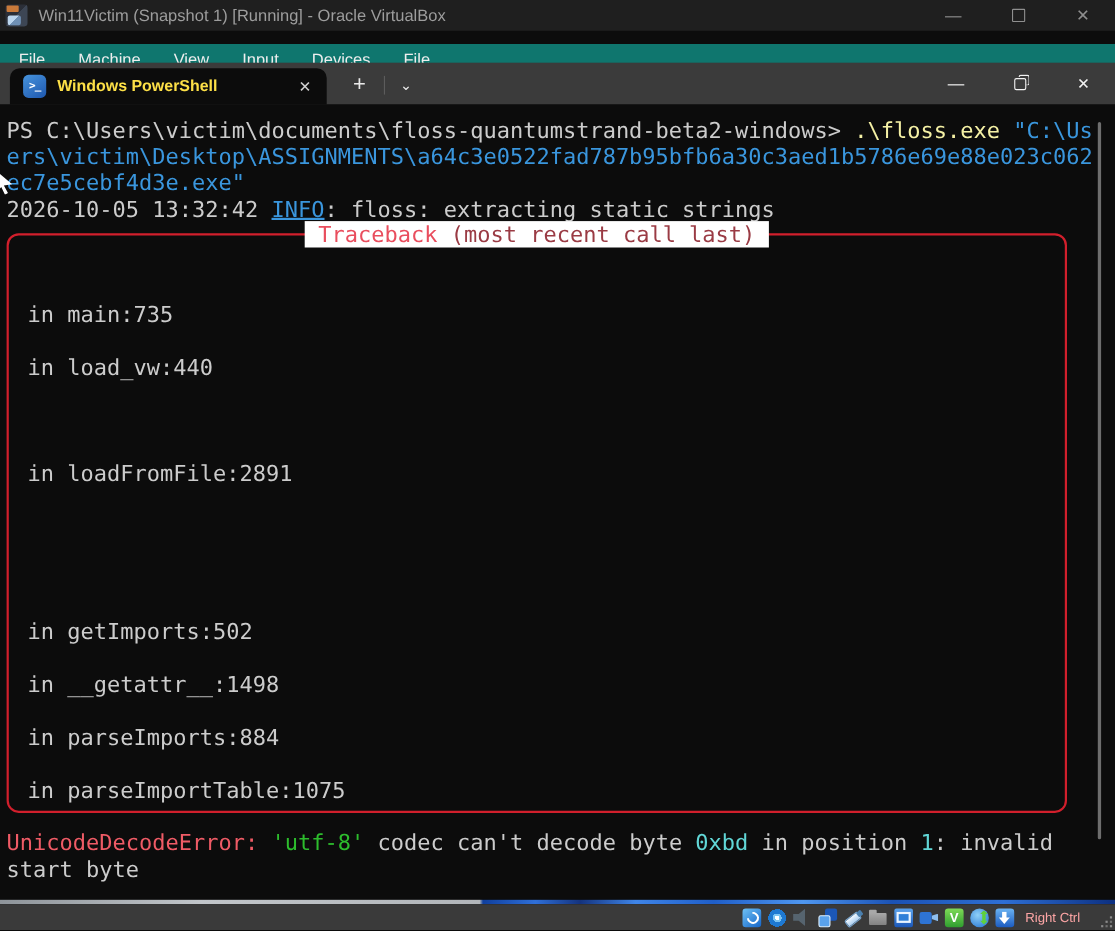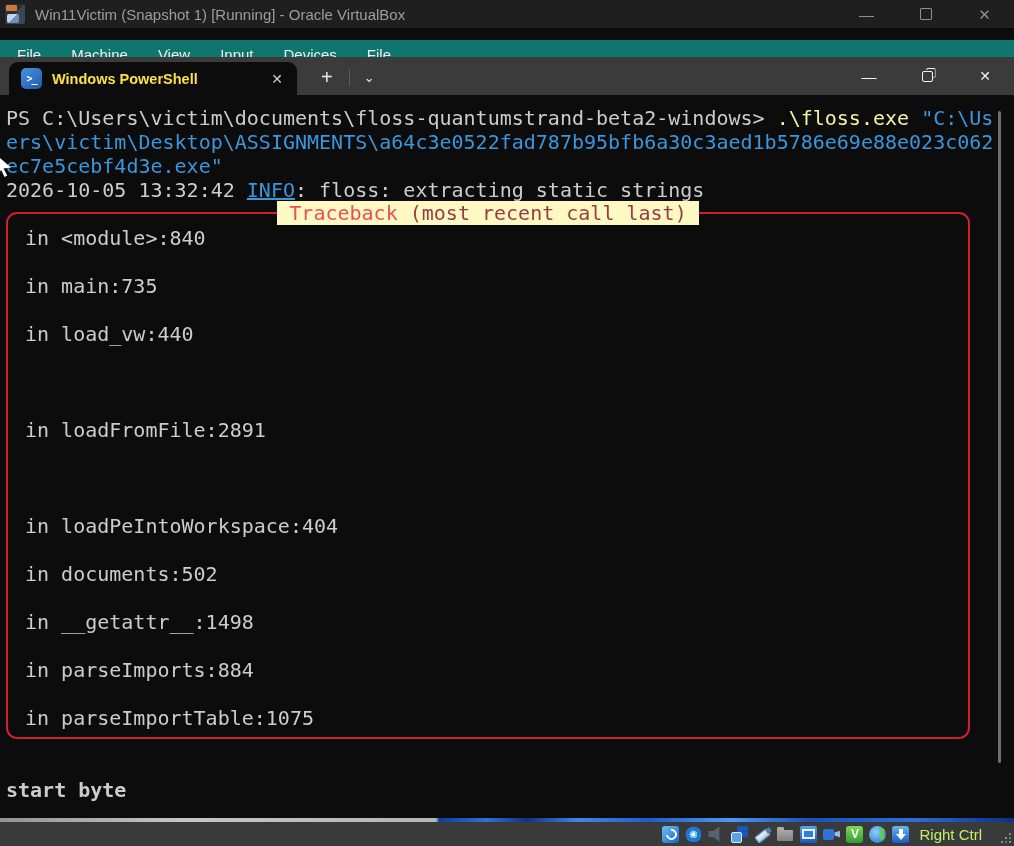--- a/index.html
+++ b/index.html
@@ -52,21 +52,21 @@
              font-family:"DejaVu Sans Mono",monospace;font-size:20px;color:#cccccc;overflow:hidden;}
   .flow{padding:11px 0 0 6px;}
   .trow{height:24px;line-height:24px;white-space:pre;}
   .c-fg{color:#cccccc;} .c-blue{color:#3a96dd;} .c-yellow{color:#f5f1a5;}
   .c-link{color:#3a96dd;text-decoration:underline;}
   .c-red{color:#ef5b66;} .c-green{color:#2dbd2d;} .c-cyan{color:#61d6d6;}
   .tb-box{position:absolute;left:6px;top:117px;width:964px;height:527px;
           border:2px solid #d21f2c;border-radius:11px;box-sizing:border-box;}
   .tb-title{position:absolute;top:-13px;left:0;width:100%;text-align:center;line-height:24px;
             font-size:20px;white-space:pre;}
-  .tb-title-bg{background:#fef9c3;padding:0 12px;}
+  .tb-title-bg{background:#ffffff;padding:0 12px;}
   .tb-t1{color:#e94e5e;} .tb-t2{color:#9a3b44;}
   .tb-frame{position:absolute;left:25px;height:24px;line-height:24px;white-space:pre;color:#cccccc;}
   .err-line{position:absolute;left:6px;height:24px;line-height:24px;white-space:pre;}
   .term-scroll{position:absolute;right:13px;top:16px;width:3px;height:652px;background:#6e6e6e;border-radius:2px;}
   .mouse-cursor{position:absolute;left:-6px;top:58px;width:17px;height:24px;background:#fdfdfd;
       clip-path:polygon(0 0,100% 60%,56% 65%,78% 94%,62% 100%,42% 71%,20% 90%);
       filter:drop-shadow(0 0 1px #000);}
 
   
   .guest-strip{position:absolute;top:818px;left:0;width:1014px;height:4px;
@@ -100,21 +100,21 @@
       clip-path:polygon(100% 0,100% 100%,0 70%,0 30%);}
   .si-chip{background:linear-gradient(#7ed957,#2f9e2f);border-radius:3px;color:#fff;
       font:bold 12px/17px "Liberation Sans",sans-serif;text-align:center;}
   .si-mouse{background:radial-gradient(circle at 40% 35%,#8fd0f8,#1e6fd0);border-radius:50%;}
   .si-mouse::after{content:'';position:absolute;right:1px;top:2px;width:7px;height:13px;background:#5fd13c;
       clip-path:polygon(50% 0,100% 26%,72% 26%,72% 74%,100% 74%,50% 100%,0 74%,28% 74%,28% 26%,0 26%);}
   .si-kbd{background:linear-gradient(#6ab2f2,#1c5cc0);border-radius:3px;}
   .si-kbd::before{content:'';position:absolute;left:6.5px;top:3px;width:4px;height:6px;background:#fff;}
   .si-kbd::after{content:'';position:absolute;left:3.5px;top:8px;width:0;height:0;
       border-left:5px solid transparent;border-right:5px solid transparent;border-top:6px solid #fff;}
-  .hostkey{color:#bef264;font-size:15px;margin-left:4px;white-space:nowrap;}
+  .hostkey{color:#fca5a5;font-size:12px;margin-left:4px;white-space:nowrap;}
   .grip{position:absolute;right:2px;bottom:2px;width:11px;height:11px;}
   .grip::after{content:'';position:absolute;left:0;top:8px;width:2px;height:2px;background:#8a8a8a;
       box-shadow:4px -4px 0 #8a8a8a,8px -8px 0 #8a8a8a,8px -4px 0 #707070,8px 0 0 #8a8a8a,4px 0 0 #707070;}
 </style>
 </head>
 <body>
 
 <div class="screen">
 
   <div class="vbx-titlebar">
@@ -165,30 +165,29 @@
         <div class="trow"><span class="c-fg">PS C:\Users\victim\documents\floss-quantumstrand-beta2-windows&gt; </span><span class="c-yellow">.\floss.exe</span><span class="c-fg"> </span><span class="c-blue">"C:\Us</span></div>
         <div class="trow"><span class="c-blue">ers\victim\Desktop\ASSIGNMENTS\a64c3e0522fad787b95bfb6a30c3aed1b5786e69e88e023c062</span></div>
         <div class="trow"><span class="c-blue">ec7e5cebf4d3e.exe"</span></div>
         <div class="trow"><span class="c-fg">2026-10-05 13:32:42 </span><span class="c-link">INFO</span><span class="c-fg">: floss: extracting static strings</span></div>
       </div>
     <div class="tb-box">
       <div class="tb-title"><span class="tb-title-bg"><span class="tb-t1">Traceback</span><span class="tb-t2"> </span><span class="tb-t2">(most recent call last)</span></span></div>
     </div>
     <div class="term-scroll"></div>
     <div class="mouse-cursor"></div>
-  <div class="tb-frame" style="top: 131px;">in &lt;module&gt;:840</div>
       <div class="tb-frame" style="top: 179px;">in main:735</div>
       <div class="tb-frame" style="top: 227px;">in load_vw:440</div>
       <div class="tb-frame" style="top: 323px;">in loadFromFile:2891</div>
-      <div class="tb-frame" style="top: 419px;">in loadPeIntoWorkspace:404</div>
-      <div class="tb-frame" style="top: 467px;">in documents:502</div>
+      <div class="tb-frame" style="top: 467px;">in getImports:502</div>
       <div class="tb-frame" style="top: 515px;">in __getattr__:1498</div>
       <div class="tb-frame" style="top: 563px;">in parseImports:884</div>
       <div class="tb-frame" style="top: 611px;">in parseImportTable:1075</div>
-      <div class="err-line" style="top: 683px; font-weight: bold;"><span class="c-fg">start byte</span></div>
+      <div class="err-line" style="top: 659px;"><span class="c-red">UnicodeDecodeError:</span><span class="c-fg"> </span><span class="c-green">'utf-8'</span><span class="c-fg"> codec can't decode byte </span><span class="c-cyan">0xbd</span><span class="c-fg"> in position </span><span class="c-cyan">1</span><span class="c-fg">: invalid</span></div>
+      <div class="err-line" style="top: 683px;"><span class="c-fg">start byte</span></div>
     </div>
 
   <div class="guest-strip"></div>
 
   <div class="statusbar">
     <div class="si si-hdd"></div>
     <div class="si si-cd"></div>
     <div class="si si-audio"></div>
     <div class="si si-net"></div>
     <div class="si si-usb"></div>

